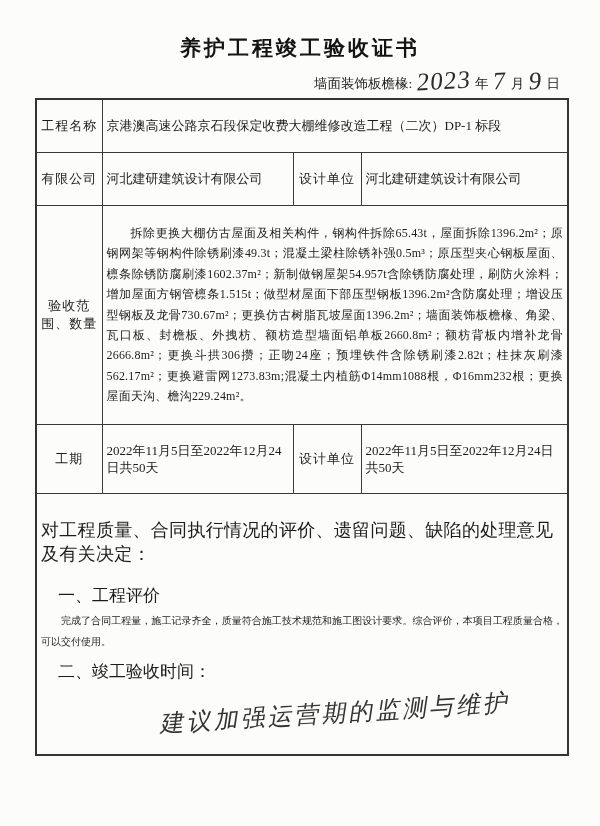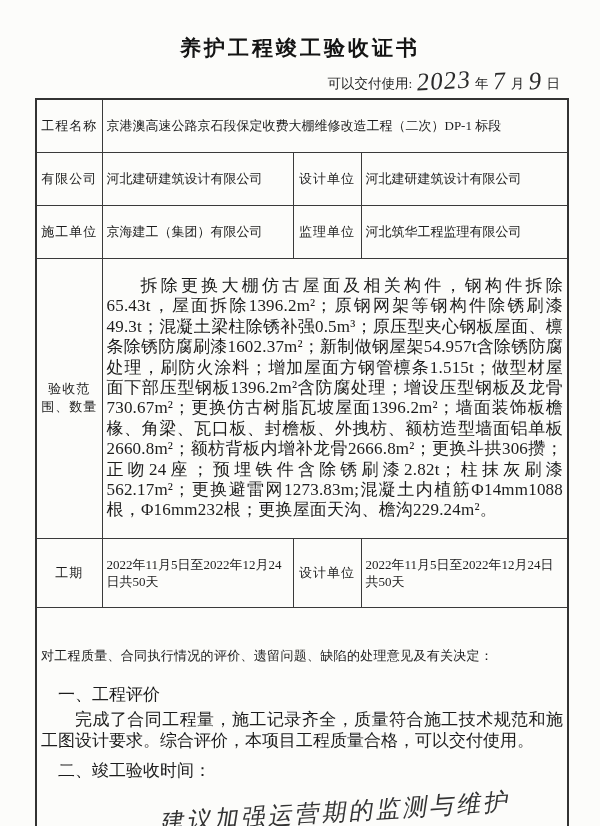--- a/index.html
+++ b/index.html
@@ -58,53 +58,53 @@
     padding:17px 4px;
     color:#1c1c1c;
   }
   td.lbl{text-align:center;letter-spacing:1px;}
   td.center{text-align:left;}
   td.leftval{text-align:left;padding-left:6px;}
   td.small{font-size:12.3px;line-height:17px;}
   td.long-cell{padding:3px 7px;vertical-align:middle;}
   .long-text{
     margin:0;
-    font-size:17px;
+    font-size:12px;
     line-height:20.4px;
     text-align:justify;
     text-indent:2em;
     letter-spacing:0.2px;
   }
   td.eval-cell{
     vertical-align:top;
     padding:8px 9px;
     height:226px;
   }
-  .eval-heading{margin:0 0 18px 0;font-size:13px;letter-spacing:0.3px;}
+  .eval-heading{margin:0 0 18px 0;font-size:18px;letter-spacing:0.3px;}
   .eval-item{margin:8px 0 3px 0;text-indent:1em;font-size:17px;}
-  .eval-body{margin:3px 0;text-indent:2em;text-align:justify;line-height:21px;font-size:17px;}
+  .eval-body{margin:3px 0;text-indent:2em;text-align:justify;line-height:21px;font-size:10px;}
   .hw-note{
     margin:14px 0 0 120px;
     width:max-content;
     font-size:24px;
     color:#333;
     letter-spacing:3px;
     transform:rotate(-3.5deg) skewX(-12deg);
     white-space:nowrap;
   }
 </style>
 </head>
 <body>
 
 <div class="page">
 
   <h1 class="title">养护工程竣工验收证书</h1>
 
   <div class="date-line">
-    <span>可以交付使用:</span>
+    <span>墙面装饰板檐椽:</span>
     <span class="hw">2023</span>
     <span>年</span>
     <span class="hw">7</span>
     <span>月</span>
     <span class="hw">9</span>
     <span>日</span>
   </div>
 
   <table class="cert">
     <colgroup>
@@ -120,26 +120,20 @@
       <td class="center" colspan="3">京港澳高速公路京石段保定收费大棚维修改造工程（二次）DP-1 标段</td>
     </tr>
 
     <tr style="height:45px">
       <td class="lbl">有限公司</td>
       <td class="leftval">河北建研建筑设计有限公司</td>
       <td class="lbl">设计单位</td>
       <td class="center">河北建研建筑设计有限公司</td>
     </tr>
 
-    <tr style="height:43px">
-      <td class="lbl">施工单位</td>
-      <td class="leftval">京海建工（集团）有限公司</td>
-      <td class="lbl">监理单位</td>
-      <td class="center">河北筑华工程监理有限公司</td>
-    </tr>
 
     <tr style="height:184px">
       <td class="lbl">验收范围、数量</td>
       <td class="long-cell" colspan="3">
         <p class="long-text">拆除更换大棚仿古屋面及相关构件，钢构件拆除65.43t，屋面拆除1396.2m²；原钢网架等钢构件除锈刷漆49.3t；混凝土梁柱除锈补强0.5m³；原压型夹心钢板屋面、檩条除锈防腐刷漆1602.37m²；新制做钢屋架54.957t含除锈防腐处理，刷防火涂料；增加屋面方钢管檩条1.515t；做型材屋面下部压型钢板1396.2m²含防腐处理；增设压型钢板及龙骨730.67m²；更换仿古树脂瓦坡屋面1396.2m²；墙面装饰板檐椽、角梁、瓦口板、封檐板、外拽枋、额枋造型墙面铝单板2660.8m²；额枋背板内增补龙骨2666.8m²；更换斗拱306攒；正吻24座；预埋铁件含除锈刷漆2.82t；柱抹灰刷漆562.17m²；更换避雷网1273.83m;混凝土内植筋Φ14mm1088根，Φ16mm232根；更换屋面天沟、檐沟229.24m²。</p>
       </td>
     </tr>
 
 
     <tr style="height:45px">

